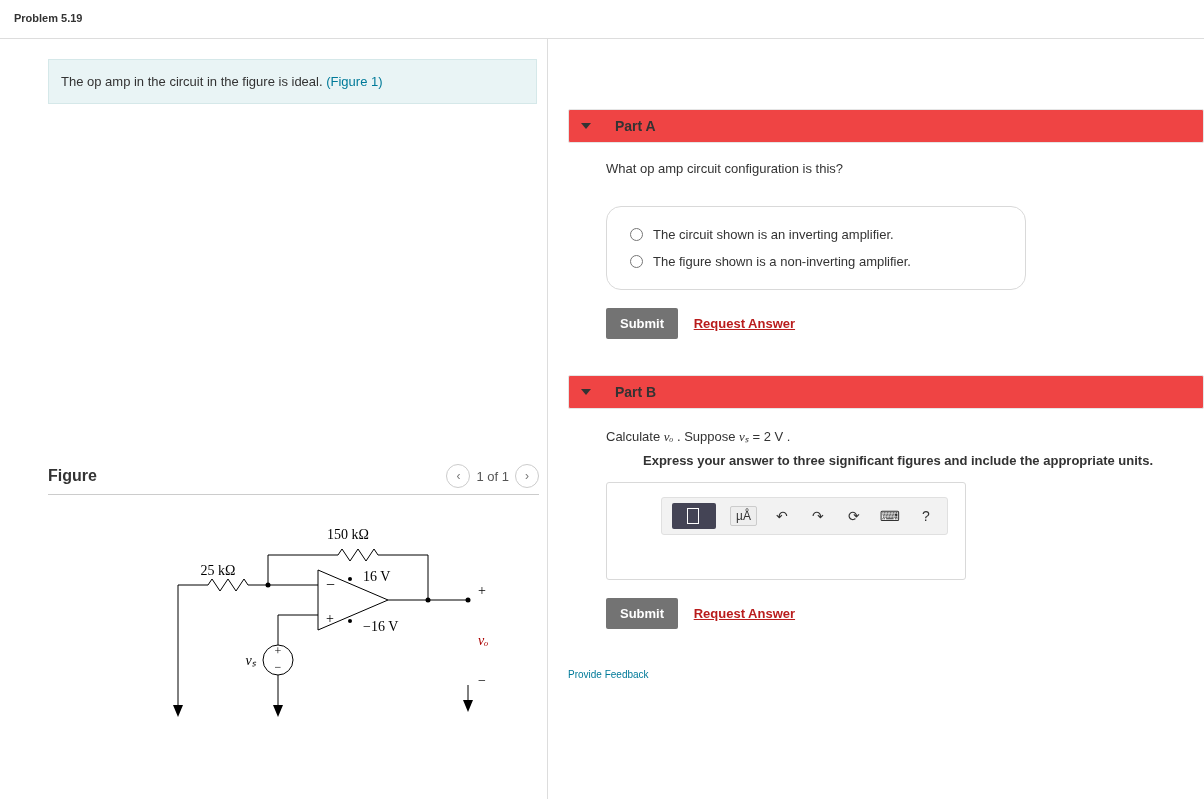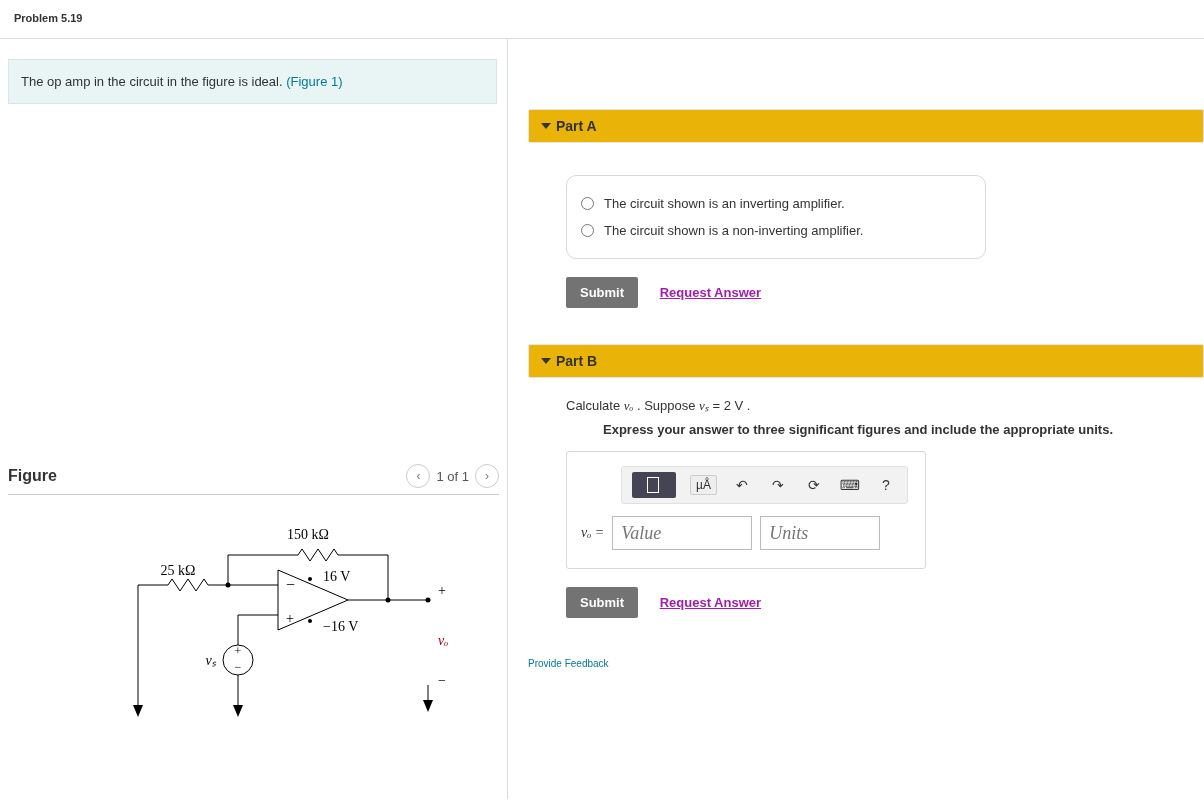--- a/index.html
+++ b/index.html
@@ -26,20 +26,21 @@
     color: #333;
   }
   .cols {
     display: flex;
   }
   .left {
     width: 508px;
     border-right: 1px solid #ddd;
     padding: 0 0 20px;
     min-height: 760px;
+    margin-left: 40px;
   }
   .right {
     flex: 1;
     padding: 0 0 20px 20px;
   }
   .prompt-box {
     background: #e9f4f5;
     border: 1px solid #d5e8e9;
     padding: 14px 12px;
     margin: 20px 10px 0 8px;
@@ -78,47 +79,47 @@
     display: inline-flex;
     align-items: center; justify-content: center;
     color: #777; font-size: 12px;
     cursor: pointer;
   }
   .figure-canvas {
     margin-left: 120px;
   }
   .part-accordion {
     margin-top: 70px;
-    background: #eab308;
+    background: #ef4444;
     border: 1px solid #e5e5e5;
     border-radius: 2px;
     padding: 8px 12px;
     display: flex;
     align-items: center;
-    gap: 5px;
+    gap: 24px;
   }
   .part-title {
     font-size: 14px;
     font-weight: bold;
   }
   .caret-down {
     width: 0; height: 0;
     border-left: 5px solid transparent;
     border-right: 5px solid transparent;
     border-top: 6px solid #333;
   }
   .part-body {
     padding: 18px 0 10px 38px;
     font-size: 13px;
   }
   .mc-box {
     border: 1px solid #d9d9d9;
-    border-radius: 10px;
-    padding: 14px 14px;
-    margin: 14px 0 18px;
+    border-radius: 15px;
+    padding: 14px 23px;
+    margin: 30px 0 18px;
     max-width: 420px;
   }
   .mc-row {
     display: flex;
     align-items: center;
     gap: 10px;
     padding: 6px 0;
     font-size: 13px;
   }
   .mc-row input[type=radio] { margin: 0; }
@@ -126,25 +127,25 @@
     background: #737373;
     color: #fff;
     border: none;
     padding: 8px 14px;
     font-size: 13px;
     font-weight: bold;
     border-radius: 2px;
     cursor: pointer;
   }
   .req-link {
-    color: #a21caf;
+    color: #b91c1c;
     font-size: 13px;
     font-weight: bold;
     text-decoration: underline;
-    margin-left: 18px;
+    margin-left: 12px;
     cursor: pointer;
   }
   .partB .part-accordion { margin-top: 26px; }
   .hint {
     font-weight: bold;
     margin-top: 8px;
     margin-left: 37px;
   }
   .answer-box {
     border: 1px solid #d9d9d9;
@@ -155,21 +156,21 @@
   }
   .toolbar {
     background: #f2f2f2;
     border: 1px solid #e0e0e0;
     border-radius: 3px;
     display: inline-flex;
     align-items: center;
     gap: 14px;
     padding: 5px 10px;
     margin-left: 40px;
-    margin-bottom: 12px;
+    margin-bottom: 26px;
   }
   .toolbar .tb-btn {
     width: 22px; height: 22px;
     display:inline-flex; align-items:center; justify-content:center;
     font-size: 14px; color:#333; cursor:pointer;
     border-radius:2px;
   }
   .tb-template {
     background: #445;
     color: #fff;
@@ -305,28 +306,29 @@
     </div>
 
     <div class="right">
 
       
       <div class="part-accordion">
         <span class="caret-down"></span>
         <span class="part-title">Part A</span>
       </div>
       <div class="part-body">
+        <div>What op amp circuit configuration is this?</div>
         <div class="mc-box">
           <label class="mc-row">
             <input type="radio" name="pa" style="">
             <span>The circuit shown is an inverting amplifier.</span>
           </label>
           <label class="mc-row">
             <input type="radio" name="pa" style="">
-            <span>The circuit shown is a non-inverting amplifier.</span>
+            <span>The figure shown is a non-inverting amplifier.</span>
           </label>
         </div>
         <button class="btn-submit">Submit</button>
         <a class="req-link">Request Answer</a>
       </div>
 
       
       <div class="partB">
         <div class="part-accordion">
           <span class="caret-down"></span>
@@ -345,27 +347,20 @@
           <div class="answer-box">
             <div class="toolbar">
               <span class="tb-template"></span>
               <span class="tb-ua">µÅ</span>
               <span class="tb-btn">↶</span>
               <span class="tb-btn">↷</span>
               <span class="tb-btn">⟳</span>
               <span class="tb-btn">⌨</span>
               <span class="tb-btn">?</span>
             </div>
-            <div class="eq-row">
-              <span class="eq-label">
-                <span class="var">vₒ</span><span> = </span>
-              </span>
-              <input class="eq-input" type="text" placeholder="Value" style="">
-              <input class="eq-units" type="text" placeholder="Units" style="">
-            </div>
           </div>
 
           <button class="btn-submit">Submit</button>
           <a class="req-link">Request Answer</a>
         </div>
       </div>
 
       <a class="feedback-link">Provide Feedback</a>
     </div>
   </div>

